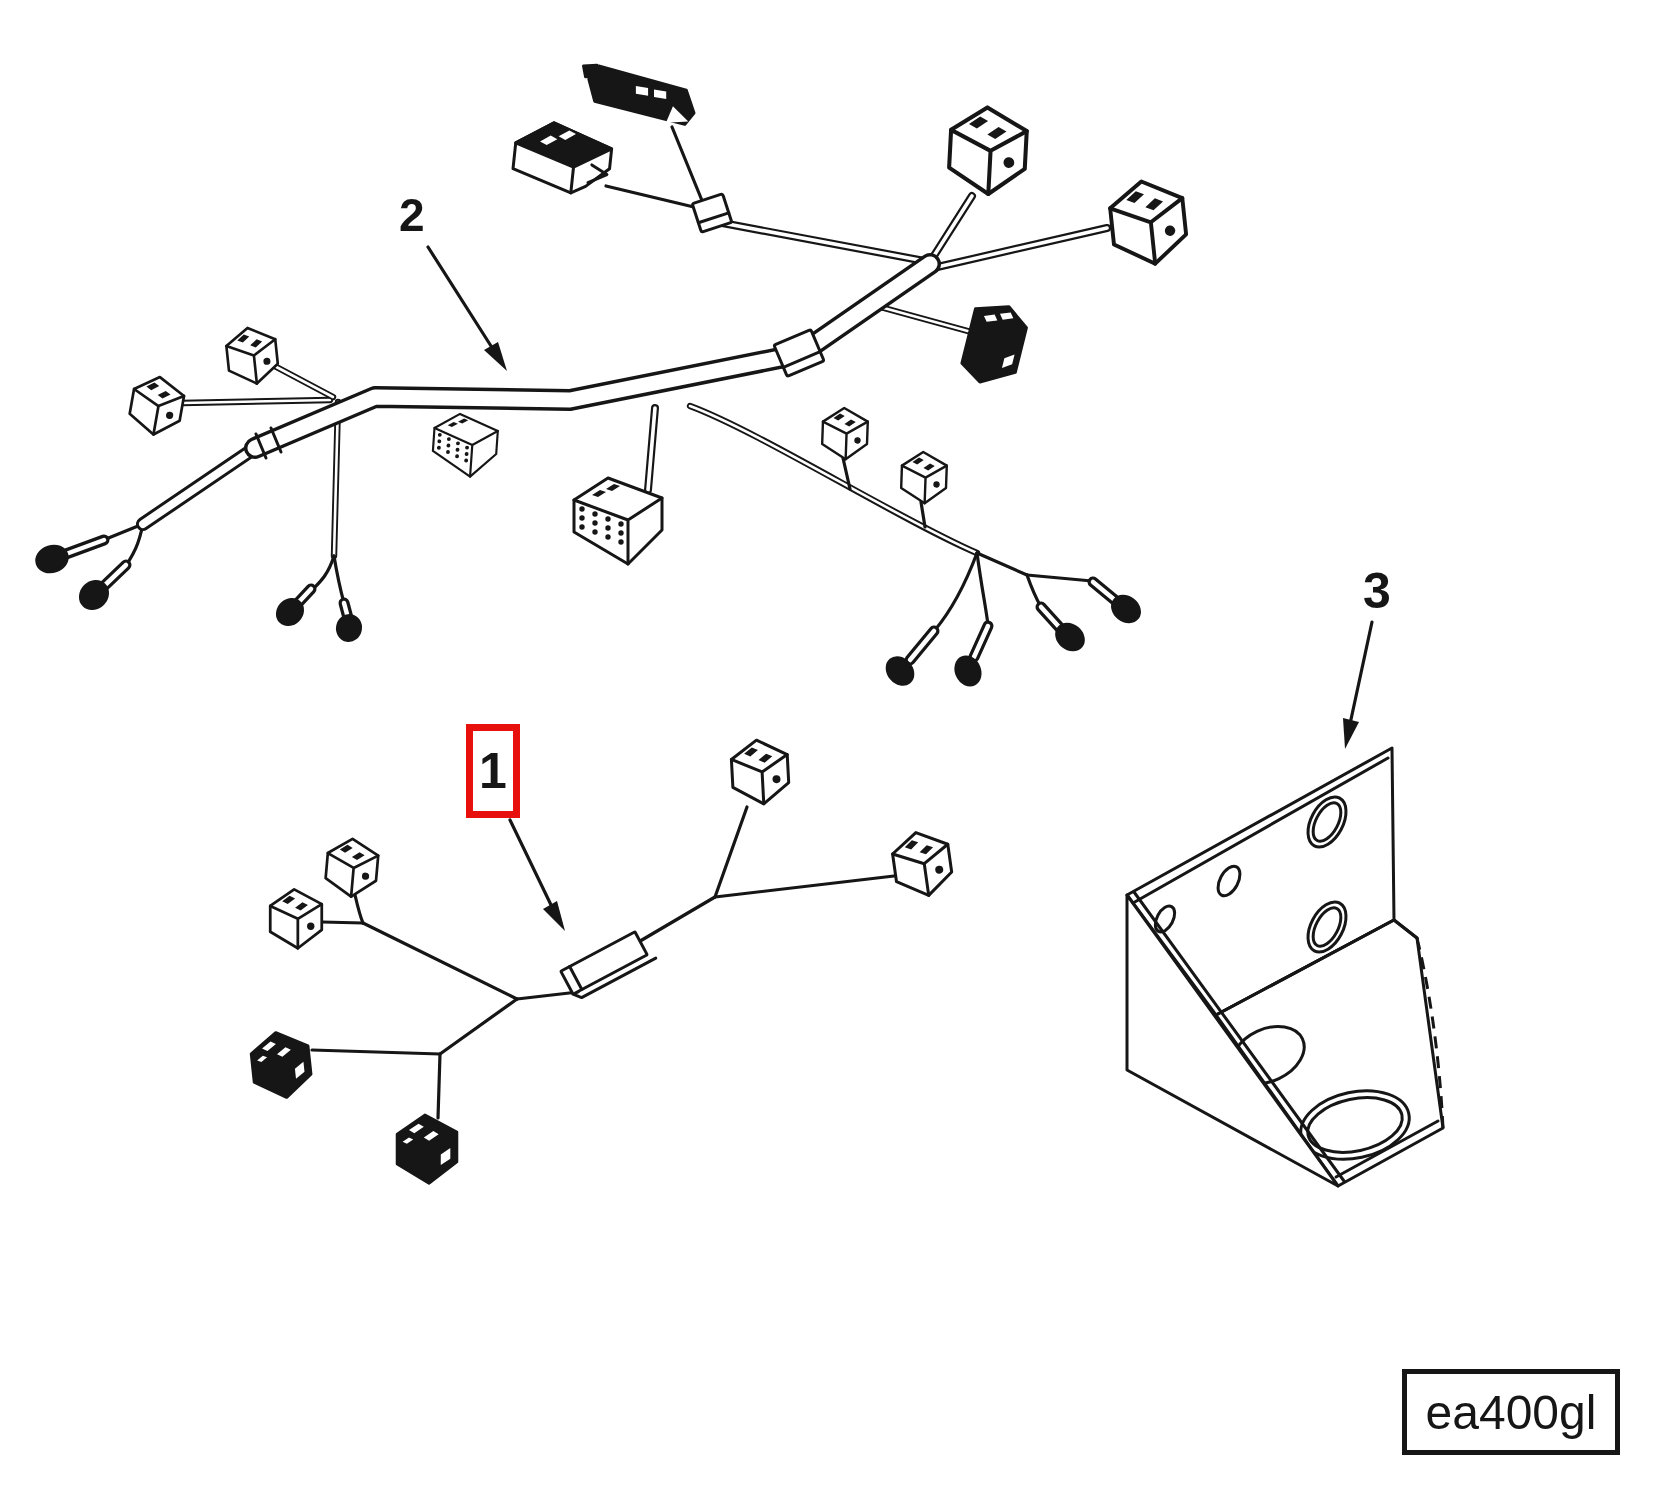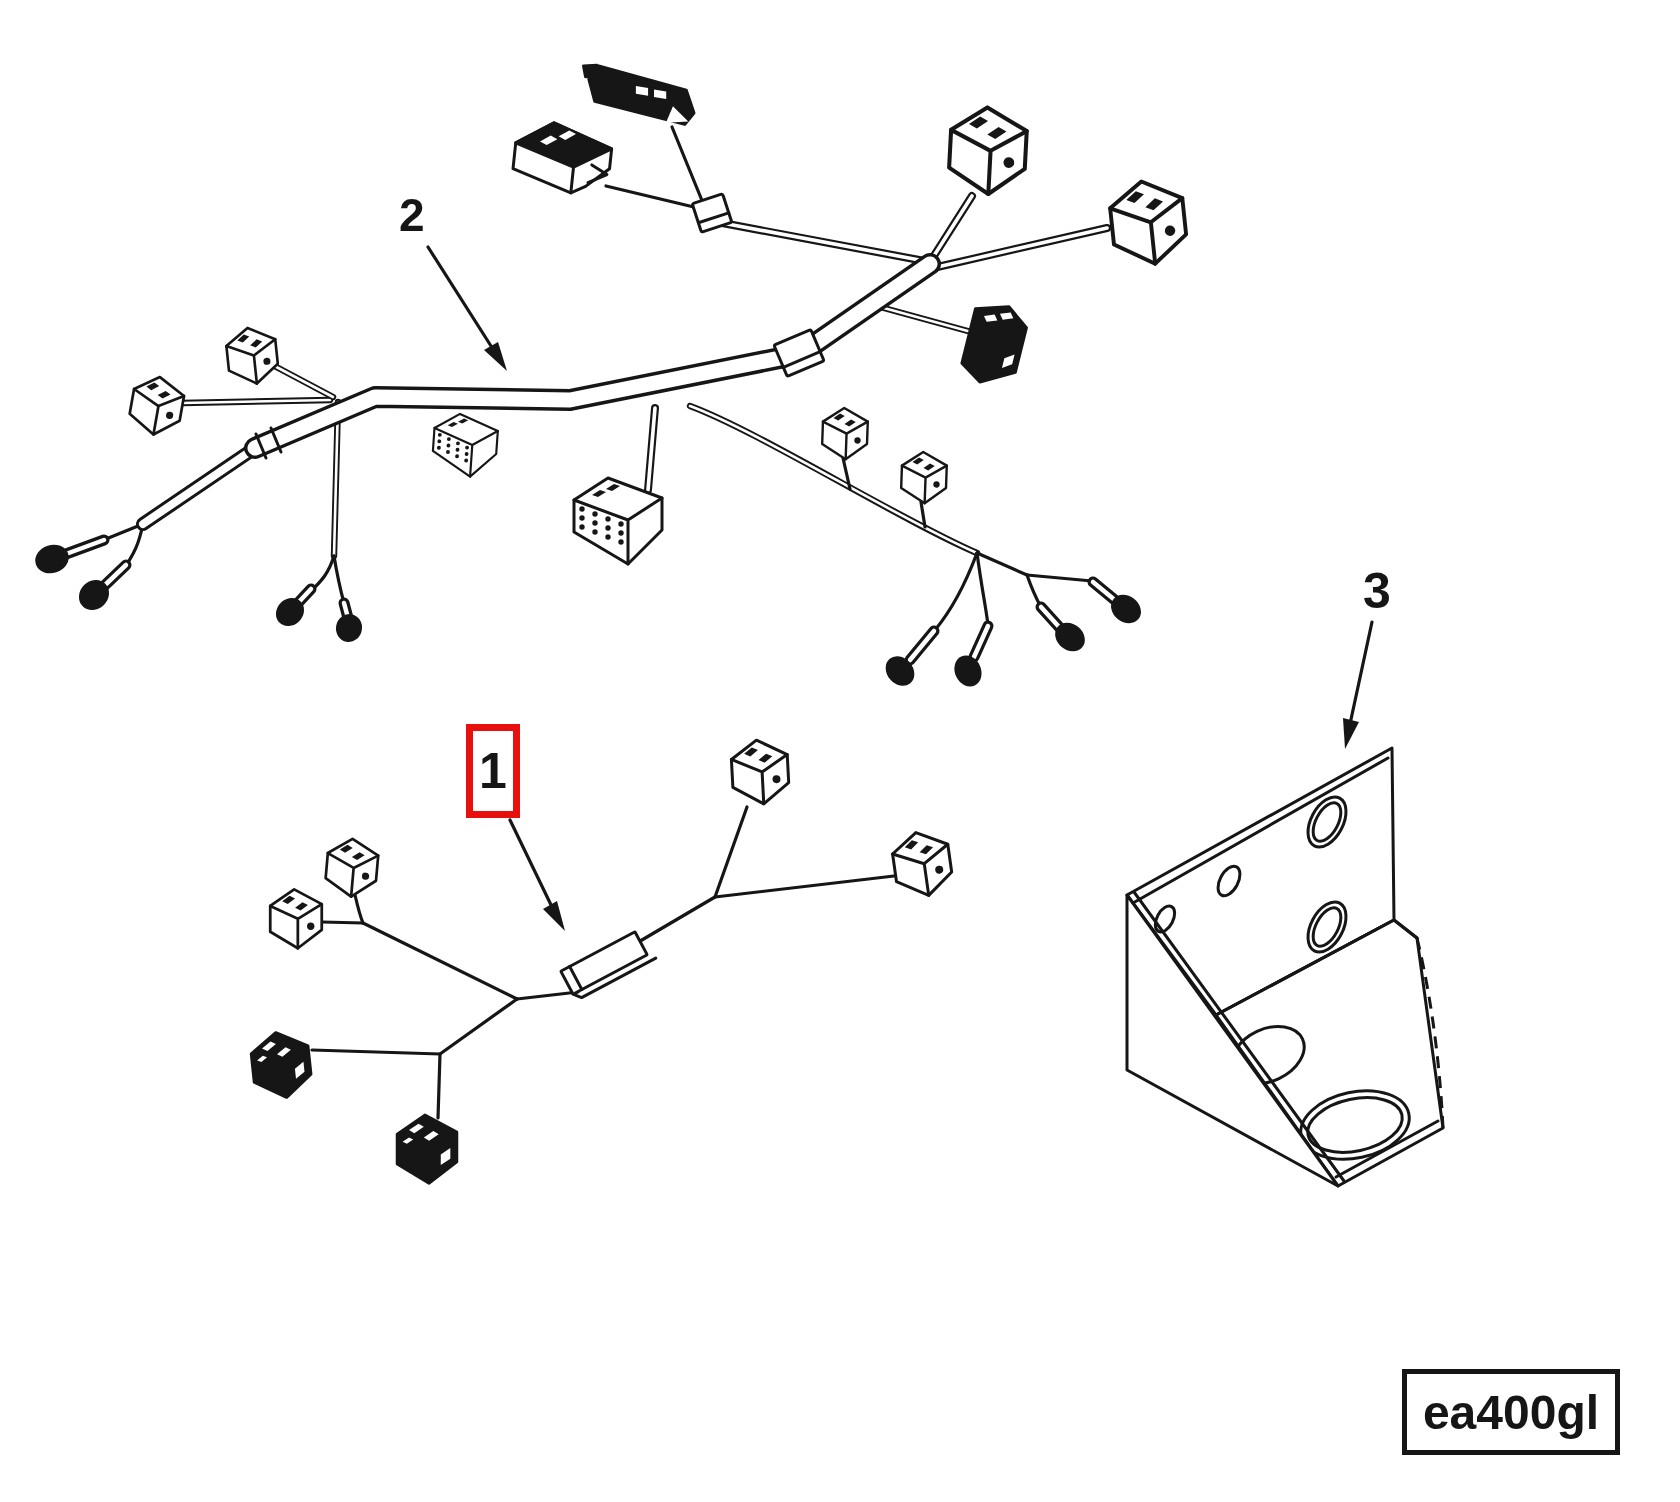--- a/index.html
+++ b/index.html
@@ -25,21 +25,21 @@
   .stW{fill:none;stroke:#ffffff;stroke-width:4.5;stroke-linecap:round;}
   .dash{fill:none;stroke:#161616;stroke-width:3;stroke-dasharray:12 8;}
   
   .callout{position:absolute;color:#161616;font-weight:700;font-size:46px;line-height:1;}
   .callout-box{position:absolute;left:466px;top:724px;width:40px;height:80px;
                border:7px solid #e8100c;background:#fff;display:flex;
                align-items:center;justify-content:center;}
   .callout-box span{color:#161616;font-weight:700;font-size:50px;line-height:1;}
   .figcode{position:absolute;left:1402px;top:1369px;width:208px;height:76px;
            border:5px solid #161616;background:#fff;display:flex;align-items:center;
-           justify-content:center;font-weight:700;font-size:48px;color:#161616;}
+           justify-content:center;font-weight:400;font-size:48px;color:#161616;}
 </style>
 </head>
 <body>
 
 <div class="stage">
 
 <svg width="1680" height="1502" viewBox="0 0 1680 1502">
   <defs>
     <g id="cube-w">
       <path class="fw" d="M-28,-12 L-2,-30 L28,-14 L28,14 L2,34 L-28,16 Z"></path>

